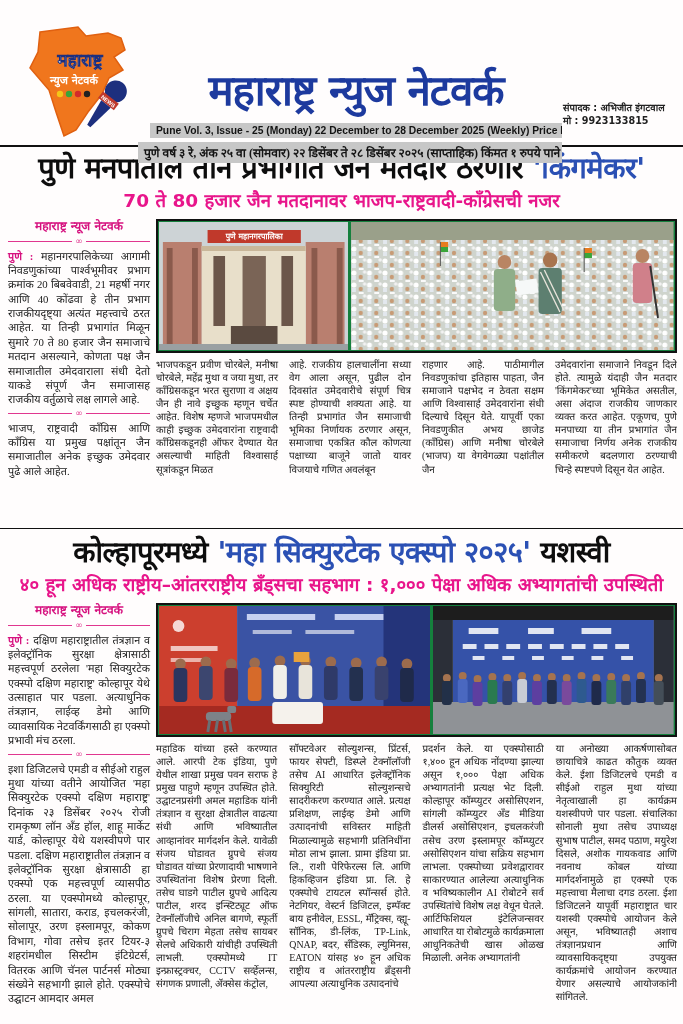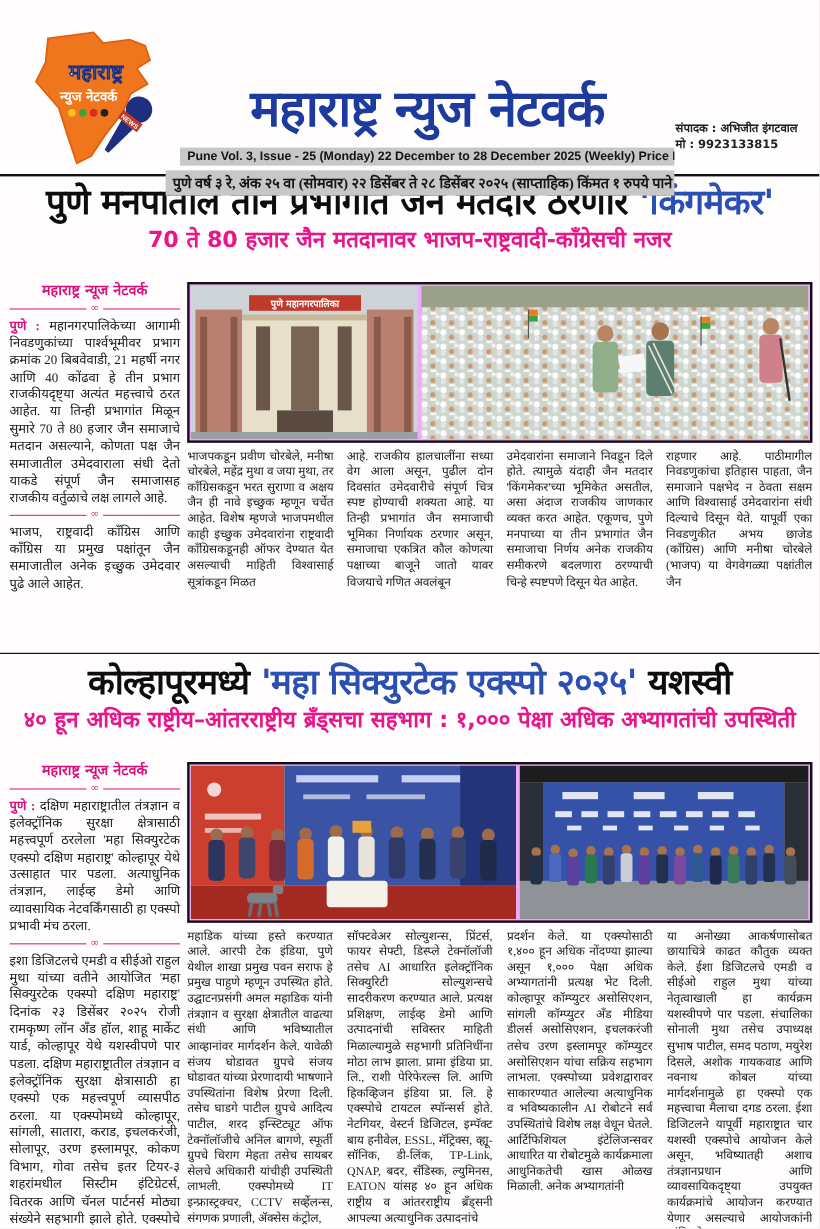--- a/index.html
+++ b/index.html
@@ -35,34 +35,34 @@
     font-family:"DejaVu Sans", sans-serif; font-weight:bold; text-align:center;
     font-size:29px; line-height:1.35; color:#0d0d0d; letter-spacing:-0.5px;
     white-space:nowrap; overflow:hidden;
   }
   .headline .hl-blue { color:#2b50b4; }
   .subhead {
     font-family:"DejaVu Sans", sans-serif; font-weight:bold; text-align:center;
     font-size:18.5px; line-height:1.4; color:#e8158b; margin-top:0;
     white-space:nowrap; overflow:hidden;
   }
-  .content { display:flex; margin-top:21px; }
+  .content { display:flex; margin-top:5px; }
   .colside { width:150px; flex:none; padding:0 6px 0 2px; overflow:hidden; }
   .byline {
     font-family:"DejaVu Sans", sans-serif; font-weight:bold; font-size:12px;
     color:#d6127f; text-align:center; line-height:1.3;
   }
   .orn { display:flex; align-items:center; gap:3px; margin:2px 0 3px 0; color:#e0368f; }
   .orn::before, .orn::after { content:""; flex:1; border-top:1.3px solid #e0368f; }
   .orn .glyph { font-size:9px; line-height:1; font-family:"DejaVu Sans", sans-serif; }
   .colside p { font-size:10.8px; line-height:1.33; text-align:justify; }
   .dateline { color:#d6127f; font-weight:bold; }
   .mainarea { flex:1; min-width:0; }
   .photos {
-    border:2px solid #111; background:#f0abfc; display:flex; gap:3px; padding:1px;
+    border:2px solid #111; background:#15803d; display:flex; gap:3px; padding:1px;
   }
   .photos svg { display:block; height:128px; }
   .cols { display:flex; gap:11px; margin-top:5px; overflow:hidden; }
   .cols p { flex:1; font-size:9.9px; line-height:1.32; text-align:justify; }
   .rule { border:none; border-top:1.6px solid #111; margin:3px 0 2px 0; }
   .a1 .colside { height:306px; }
   .a1 .cols { height:160px; }
   .a2 .colside { height:412px; }
   .a2 .cols { height:258px;gap:12px; }
 </style>
@@ -173,22 +173,22 @@
               <circle cx="300" cy="34" r="7" fill="#b98563"></circle>
                 <rect x="290" y="41" width="20" height="40" rx="4" fill="#d0808a"></rect>
                 <line x1="308" y1="44" x2="316" y2="96" stroke="#333" stroke-width="2"></line>
             </g>
           </svg>
         </div>
 
         <div class="cols">
           <p>भाजपकडून प्रवीण चोरबेले, मनीषा चोरबेले, महेंद्र मुथा व जया मुथा, तर काँग्रिसकडून भरत सुराणा व अक्षय जैन ही नावे इच्छुक म्हणून चर्चेत आहेत. विशेष म्हणजे भाजपमधील काही इच्छुक उमेदवारांना राष्ट्रवादी काँग्रिसकडूनही ऑफर देण्यात येत असल्याची माहिती विश्वासार्ह सूत्रांकडून मिळत</p>
           <p>आहे. राजकीय हालचालींना सध्या वेग आला असून, पुढील दोन दिवसांत उमेदवारीचे संपूर्ण चित्र स्पष्ट होण्याची शक्यता आहे. या तिन्ही प्रभागांत जैन समाजाची भूमिका निर्णायक ठरणार असून, समाजाचा एकत्रित कौल कोणत्या पक्षाच्या बाजूने जातो यावर विजयाचे गणित अवलंबून</p>
+          <p>राहणार आहे. पाठीमागील निवडणुकांचा इतिहास पाहता, जैन समाजाने पक्षभेद न ठेवता सक्षम आणि विश्वासार्ह उमेदवारांना संधी दिल्याचे दिसून येते. यापूर्वी एका निवडणुकीत अभय छाजेड (काँग्रिस) आणि मनीषा चोरबेले (भाजप) या वेगवेगळ्या पक्षांतील जैन</p>
           <p>उमेदवारांना समाजाने निवडून दिले होते. त्यामुळे यंदाही जैन मतदार 'किंगमेकर'च्या भूमिकेत असतील, असा अंदाज राजकीय जाणकार व्यक्त करत आहेत. एकूणच, पुणे मनपाच्या या तीन प्रभागांत जैन समाजाचा निर्णय अनेक राजकीय समीकरणे बदलणारा ठरण्याची चिन्हे स्पष्टपणे दिसून येत आहेत.</p>
-          <p>राहणार आहे. पाठीमागील निवडणुकांचा इतिहास पाहता, जैन समाजाने पक्षभेद न ठेवता सक्षम आणि विश्वासार्ह उमेदवारांना संधी दिल्याचे दिसून येते. यापूर्वी एका निवडणुकीत अभय छाजेड (काँग्रिस) आणि मनीषा चोरबेले (भाजप) या वेगवेगळ्या पक्षांतील जैन</p>
         </div>
       </div>
     </div>
   </section>
 
   <hr class="rule">
 
   <section class="article a2">
     <h2 class="headline"><span>कोल्हापूरमध्ये </span><span class="hl-blue">'महा सिक्युरटेक एक्स्पो २०२५'</span><span> यशस्वी</span></h2>
     <h3 class="subhead">४० हून अधिक राष्ट्रीय–आंतरराष्ट्रीय ब्रँड्सचा सहभाग : १,००० पेक्षा अधिक अभ्यागतांची उपस्थिती</h3>

